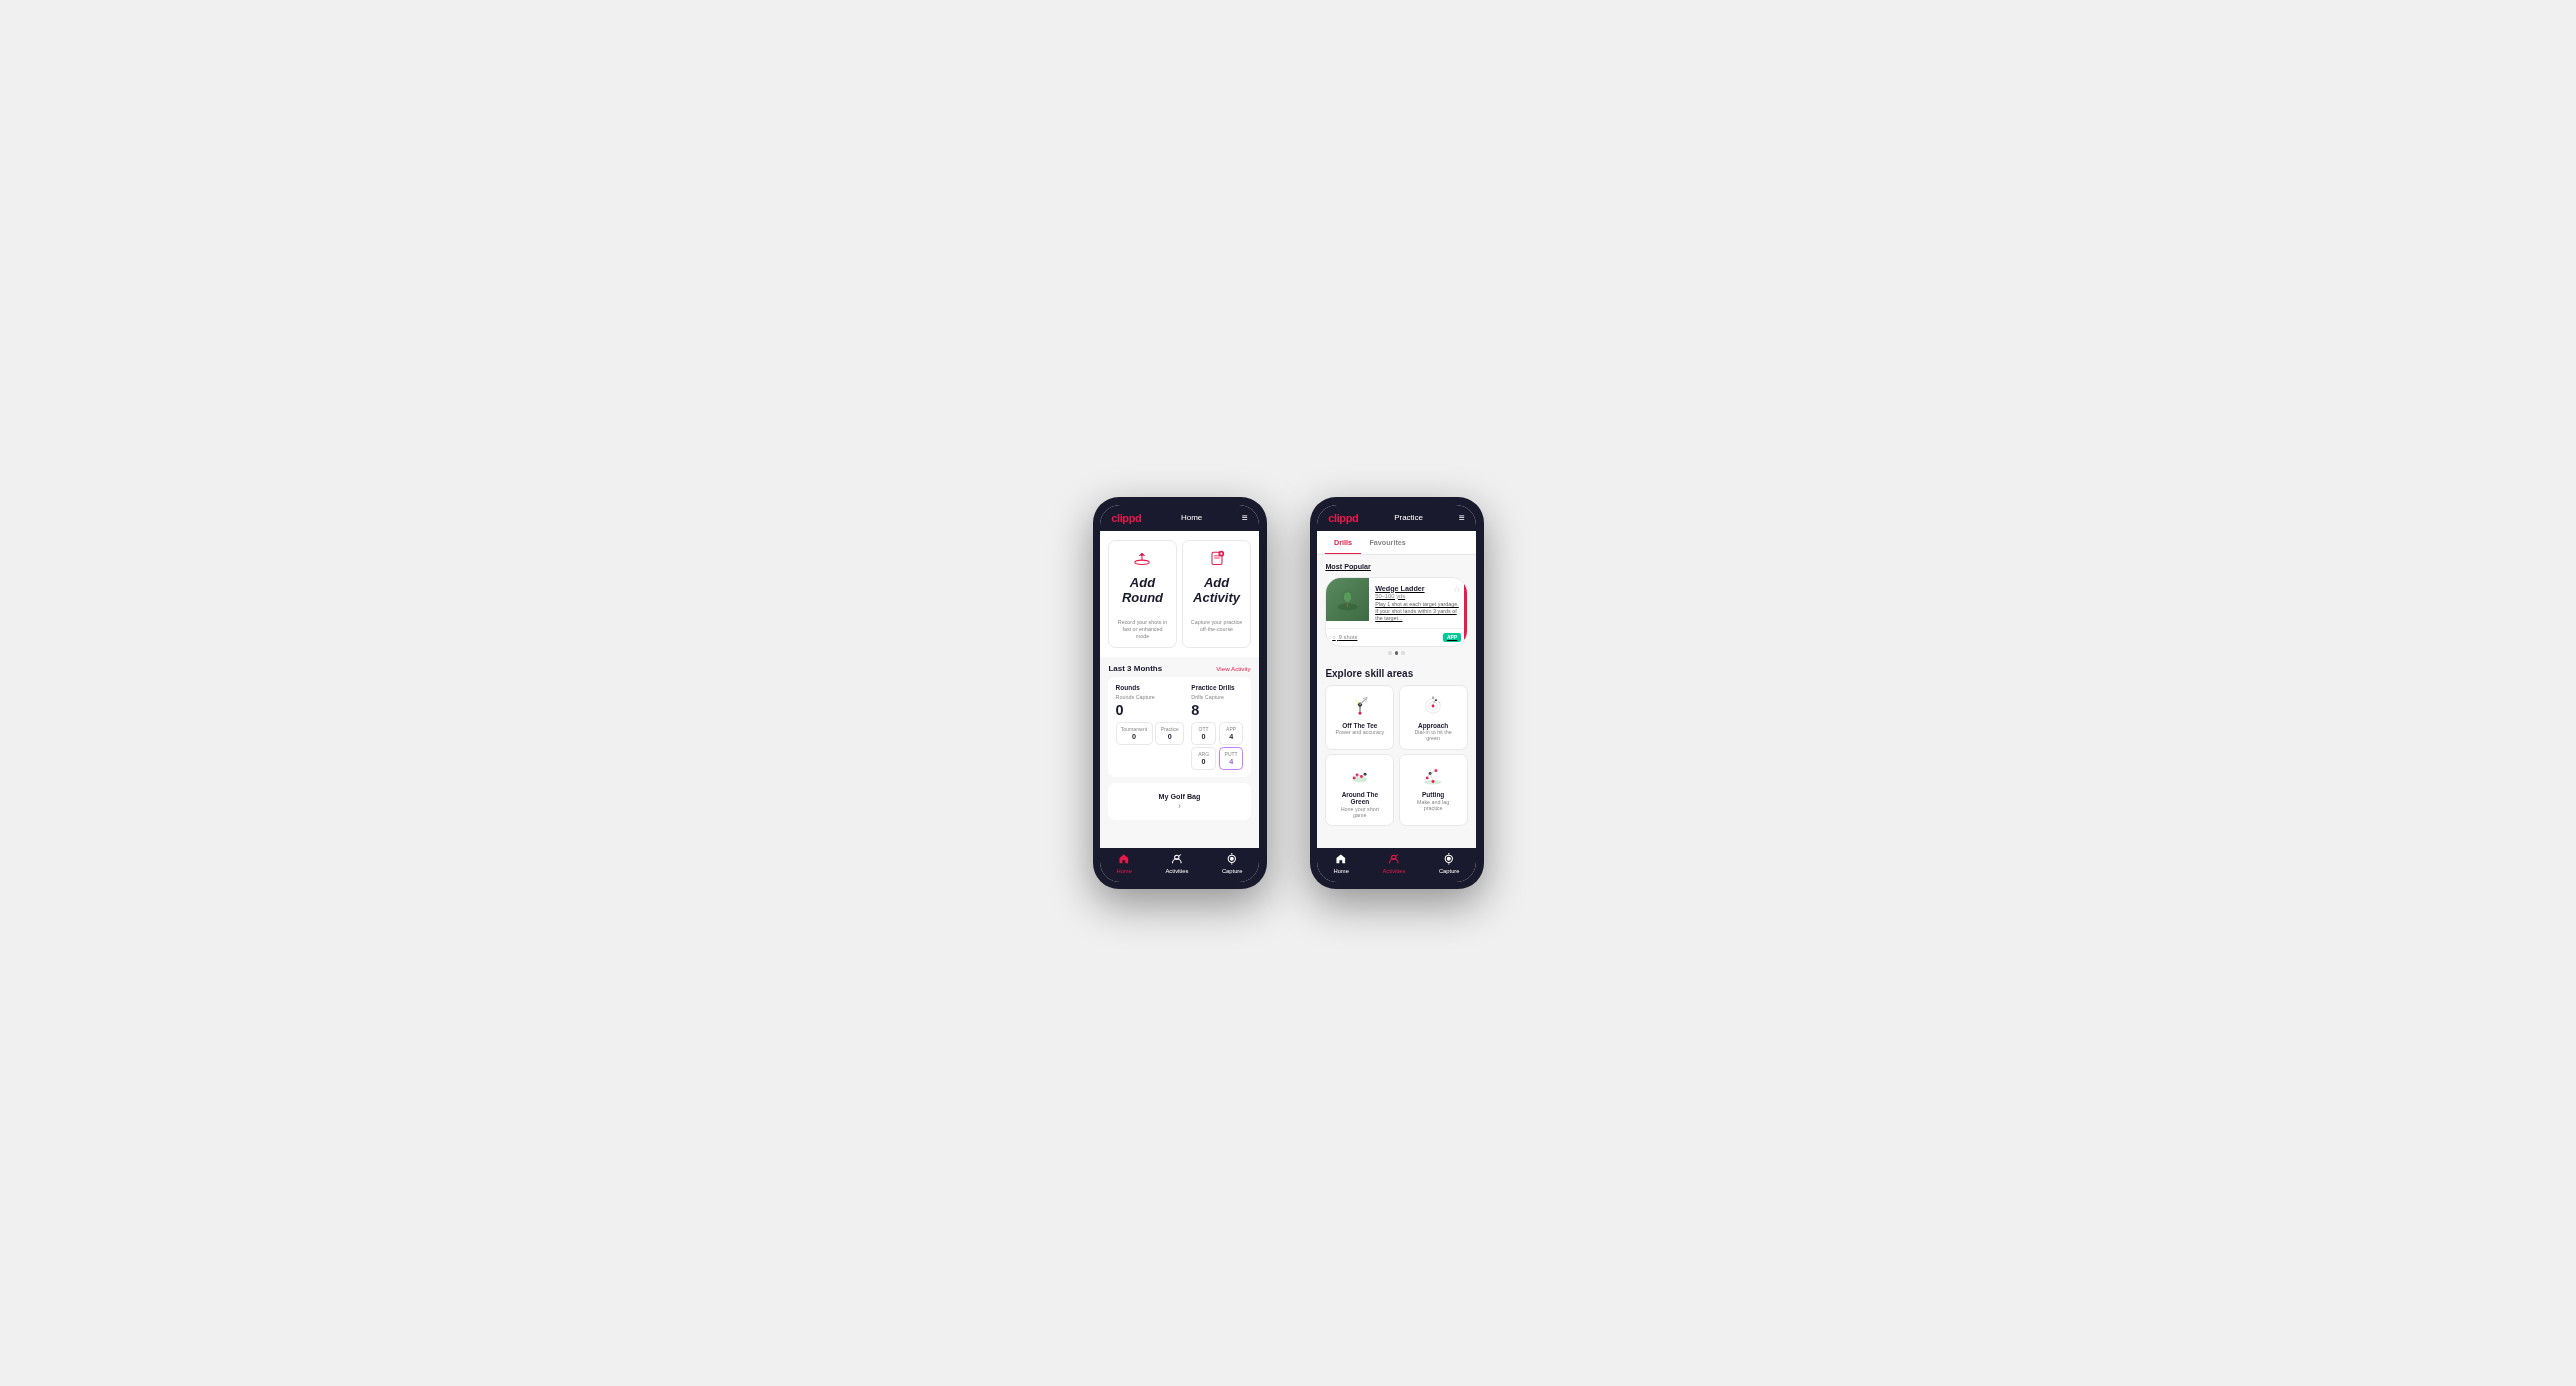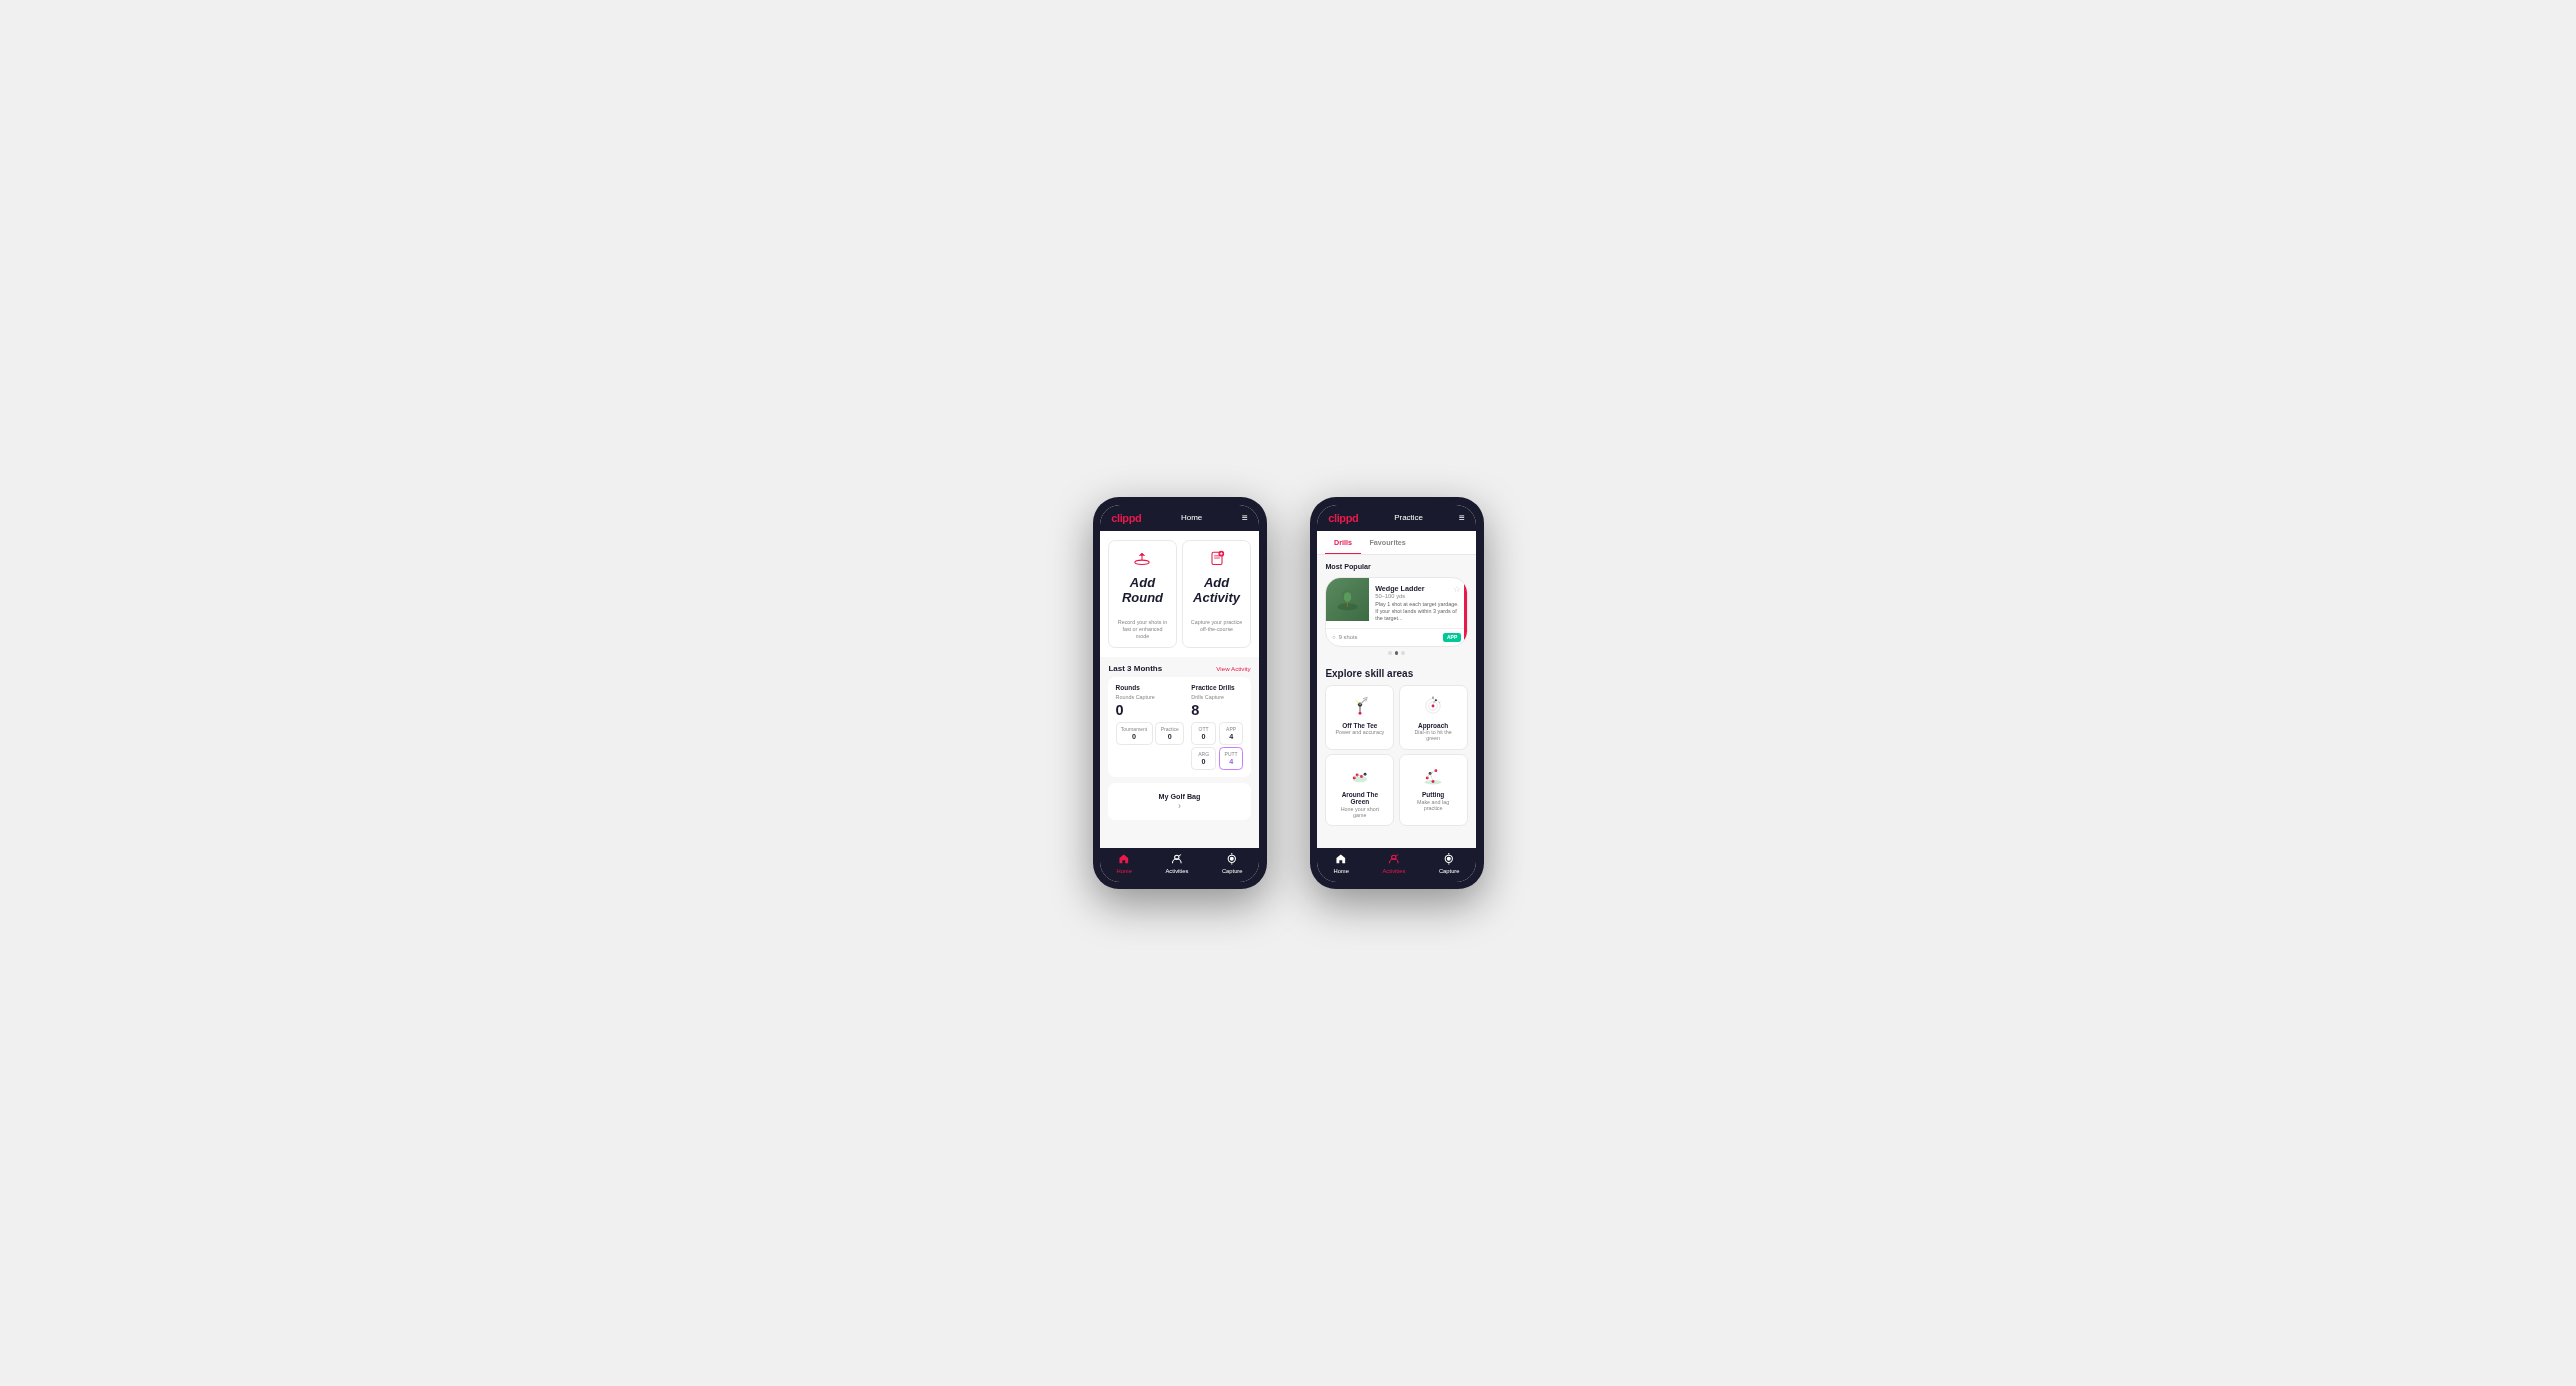--- a/index.html
+++ b/index.html
@@ -226,20 +226,21 @@
       color: #888;
       border-bottom: 1.4px solid transparent;
     }
     .tab.active {
       color: #e8194b;
       border-bottom-color: #e8194b;
     }
 
     .popular-section {
       padding: 7.2px 8.7px 4.3px;
+      text-decoration: underline;
     }
     .popular-title {
       font-size: 7.2px;
       font-weight: 700;
       color: #1a1a2e;
       margin-bottom: 5.8px;
     }
     .drill-card {
       background: #fff;
       border-radius: 16px;

